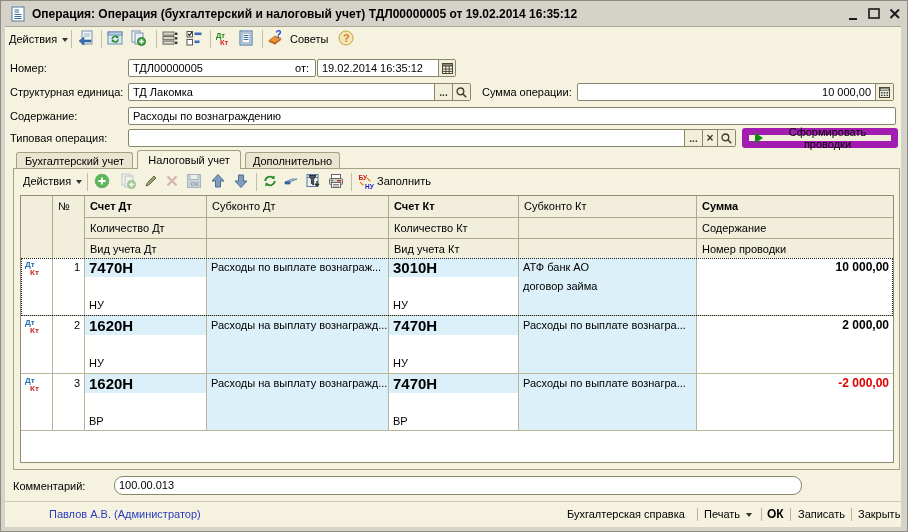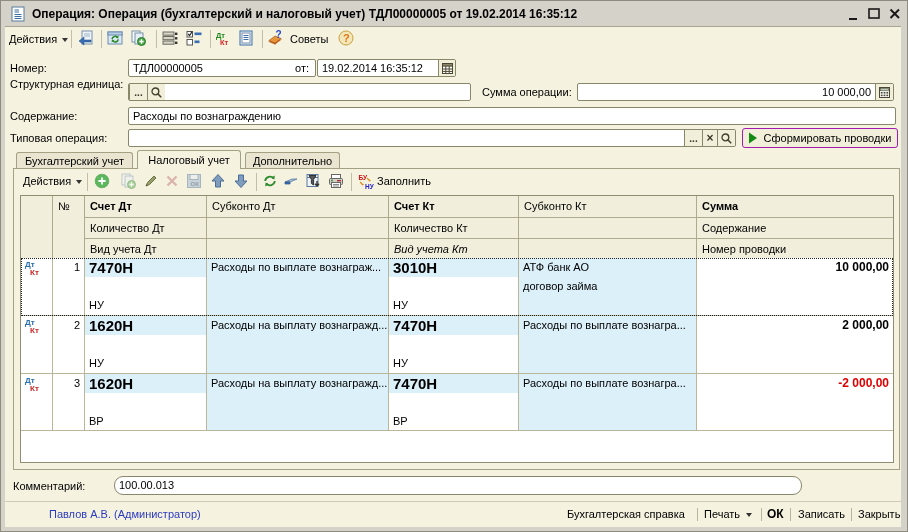--- a/index.html
+++ b/index.html
@@ -189,22 +189,23 @@
           <rect x="0.5" y="0.5" width="10" height="10" fill="#fff" stroke="#4a4832"></rect>
           <rect x="0.5" y="0.5" width="10" height="2.6" fill="#8a8868" stroke="#4a4832"></rect>
           <line x1="3.8" y1="3" x2="3.8" y2="10.5" stroke="#4a4832"></line>
             <line x1="7.2" y1="3" x2="7.2" y2="10.5" stroke="#4a4832"></line>
           <line x1="0.5" y1="6" x2="10.5" y2="6" stroke="#4a4832"></line>
             <line x1="0.5" y1="8.4" x2="10.5" y2="8.4" stroke="#4a4832"></line>
         </svg>
       </div>
     </div>
 
-    <div class="lbl" style="left:5px; top:48px;">Структурная единица:</div>
+    <div class="lbl" style="left:5px; top:56px;">Структурная единица:</div>
     <div class="inp" style="left:123px; top:56px; width:343px;">
+      <div class="val">ТД Лакомка</div>
       <div class="ibtn" style="width:18px;">
           <b>...</b>
         </div>
       <div class="ibtn" style="width:18px;">
         <svg width="11" height="11" viewBox="0 0 11 11">
           <circle cx="4.4" cy="4.4" r="3.4" fill="none" stroke="#43412c" stroke-width="1.3"></circle>
           <line x1="7" y1="7" x2="10.2" y2="10.2" stroke="#43412c" stroke-width="1.6"></line>
         </svg>
       </div>
     </div>
@@ -239,21 +240,21 @@
       <div class="ibtn" style="width:15px; font-size:12px; font-weight:bold;">
           <b>×</b>
         </div>
       <div class="ibtn" style="width:18px;">
         <svg width="11" height="11" viewBox="0 0 11 11">
           <circle cx="4.4" cy="4.4" r="3.4" fill="none" stroke="#43412c" stroke-width="1.3"></circle>
           <line x1="7" y1="7" x2="10.2" y2="10.2" stroke="#43412c" stroke-width="1.6"></line>
         </svg>
       </div>
     </div>
-    <div class="abs" style="left:737px; top:101px; width:156px; height:20px; background:#f1eeda; border:1px solid #a21caf; border-radius:3px; display:flex; align-items:center;">
+    <div class="abs" style="left:737px; top:101px; width:156px; height:20px; background:#f1eeda; border:7px solid #a21caf; border-radius:3px; display:flex; align-items:center;">
       <svg width="10" height="12" viewBox="0 0 10 12" style="margin-left:5px;">
         <path d="M1 0.5 L9 6 L1 11.5 Z" fill="#128a12"></path>
       </svg>
       <span style="flex:1; text-align:center;">Сформировать проводки</span>
     </div>
 
     <div class="tab active" style="left:132px; width:104px;"><span>Налоговый учет</span></div>
     <div class="tab" style="left:11px; width:117px;"><span>Бухгалтерский учет</span></div>
     <div class="tab" style="left:240px; width:95px;"><span>Дополнительно</span></div>
     <div id="tabpanel"></div>
@@ -363,21 +364,21 @@
       <div class="hcell b" style="left:676px; top:0; width:196px; height:21px; border-right:none;"><span>Сумма</span></div>
       <div class="hline" style="top:21px;"></div>
       <div class="hcell" style="left:64px; top:22px; width:122px; height:20px;"><span>Количество Дт</span></div>
       <div class="hcell" style="left:186px; top:22px; width:182px; height:20px;"></div>
       <div class="hcell" style="left:368px; top:22px; width:130px; height:20px;"><span>Количество Кт</span></div>
       <div class="hcell" style="left:498px; top:22px; width:178px; height:20px;"></div>
       <div class="hcell" style="left:676px; top:22px; width:196px; height:20px; border-right:none;"><span>Содержание</span></div>
       <div class="hline" style="top:42px;"></div>
       <div class="hcell" style="left:64px; top:43px; width:122px; height:19px;"><span>Вид учета Дт</span></div>
       <div class="hcell" style="left:186px; top:43px; width:182px; height:19px;"></div>
-      <div class="hcell" style="left:368px; top:43px; width:130px; height:19px;font-style:italic;"><span>Вид учета Кт</span></div>
+      <div class="hcell" style="left:368px; top:43px; width:130px; height:19px;"><span>Вид учета Кт</span></div>
       <div class="hcell" style="left:498px; top:43px; width:178px; height:19px;"></div>
       <div class="hcell" style="left:676px; top:43px; width:196px; height:19px; border-right:none;"><span>Номер проводки</span></div>
 
       <div class="row" style="top:62px; height:58px;">
         <div class="cell" style="left:0; width:32px;">
           <svg width="18" height="16" viewBox="0 0 18 16" style="margin:2px 0 0 3px;">
             <text x="1" y="7" font-family="Liberation Sans, sans-serif" font-size="8" font-weight="bold" fill="#2a6fb0">Дт</text>
             <text x="6" y="15" font-family="Liberation Sans, sans-serif" font-size="8" font-weight="bold" fill="#cc2222">Кт</text>
           </svg>
         </div>

